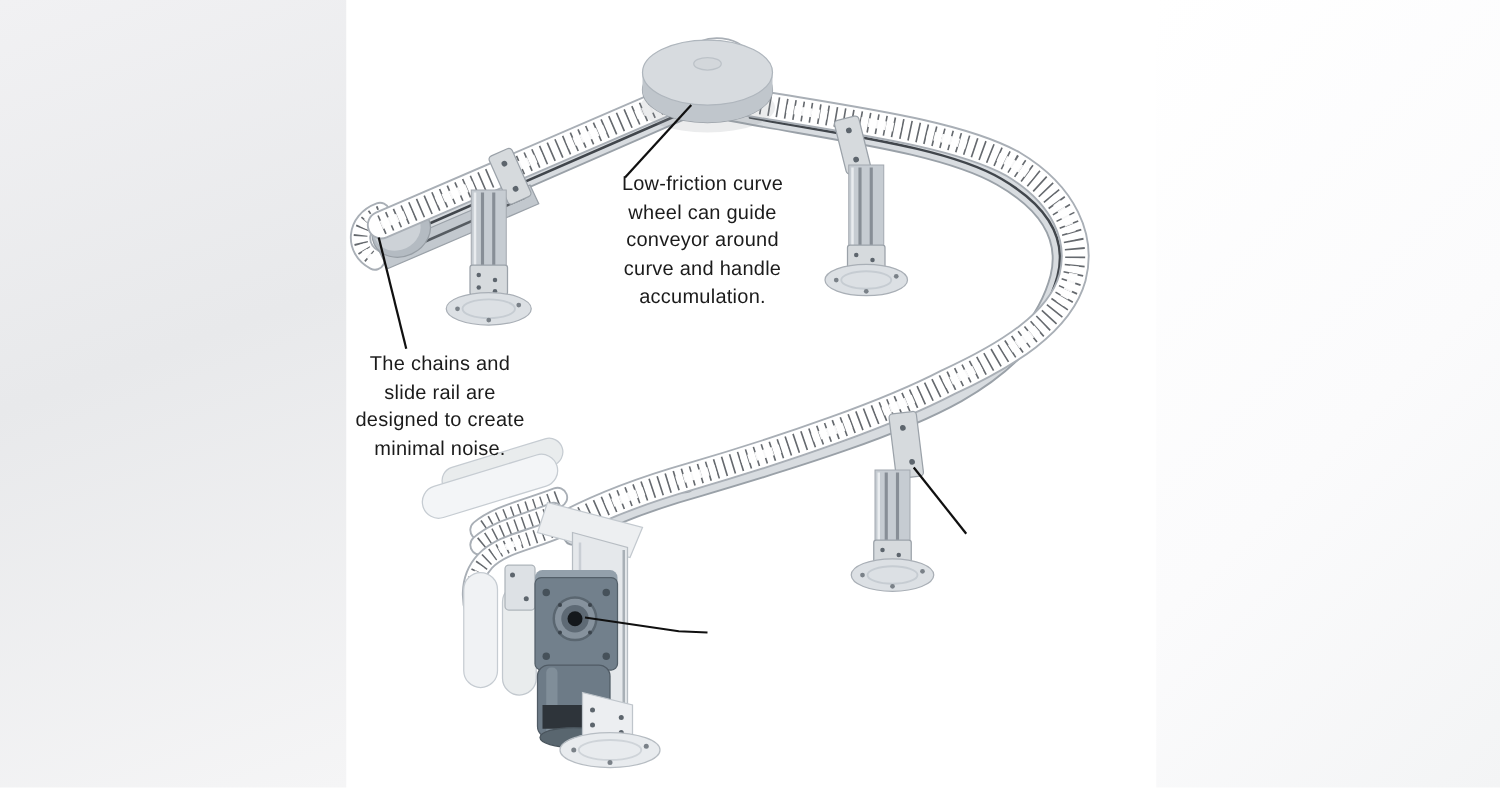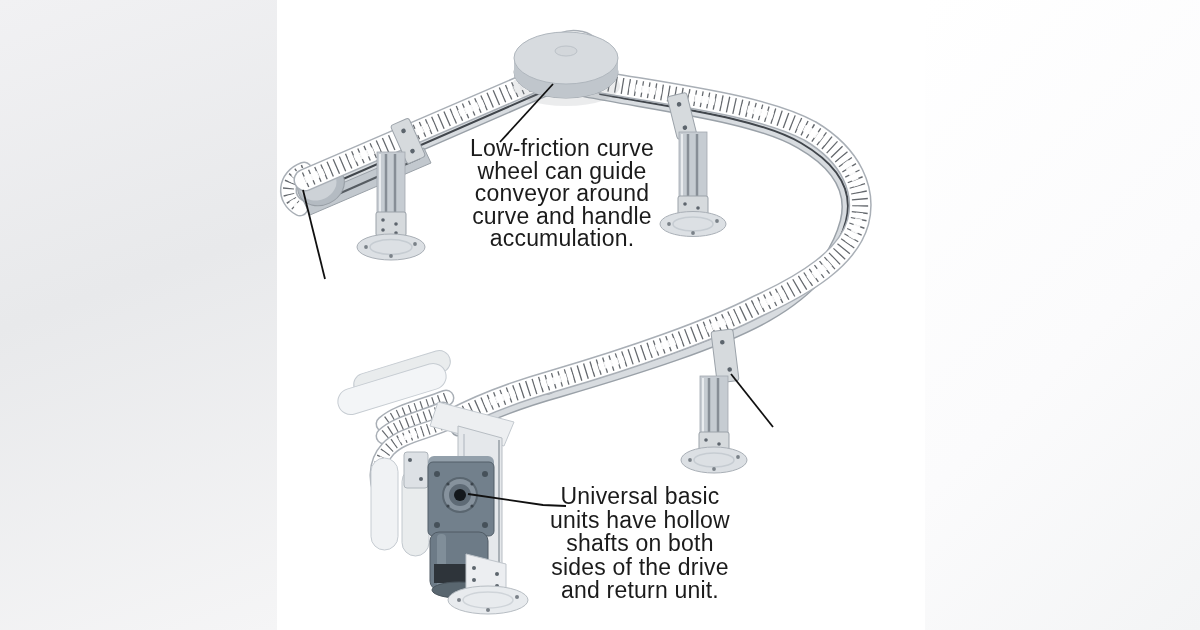--- a/index.html
+++ b/index.html
@@ -40,21 +40,21 @@
   .metal-lt{fill:#d6dadd;stroke:#9ba2a9;stroke-width:1;}
   .metal-plate{fill:#dce0e4;stroke:#a9afb6;stroke-width:1;}
   .screw{fill:#5d656d;}
   .dot{fill:#7a8188;}
 
   .leader{stroke:#101010;stroke-width:1.8;fill:none;}
 
   .note{
     position:absolute;
     color:#1b1b1b;
-    font-size:23px;line-height:22.5px;
+    font-size:16px;line-height:22.5px;
     text-align:center;white-space:pre-line;
     letter-spacing:.2px;
   }
   .note-universal{line-height:23.5px;}
   .note-plug{line-height:23px;}
 </style>
 </head>
 <body>
 
 <div class="band band-left"></div>
@@ -255,20 +255,19 @@
     <path class="leader" d="M 468,494 L 543,505 L 566,506"></path>
   </g>
 </svg>
 
 <div class="note" style="left:447px;top:137px;width:230px;">Low-friction curve
 wheel can guide
 conveyor around
 curve and handle
 accumulation.</div>
 
-
-
-<div class="note note-universal" style="left:535px;top:485px;width:210px;">Universal basic
-units have hollow
-shafts on both
-sides of the drive
-and return unit.</div>
+<div class="note" style="left:257px;top:281px;width:190px;">The chains and
+slide rail are
+designed to create
+minimal noise.</div>
+
+
 </div>
 
 </body></html>

